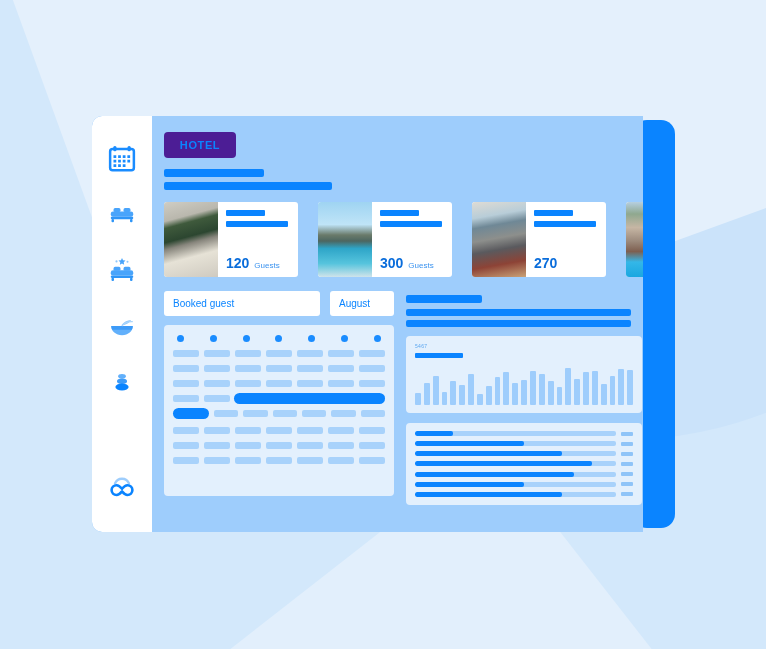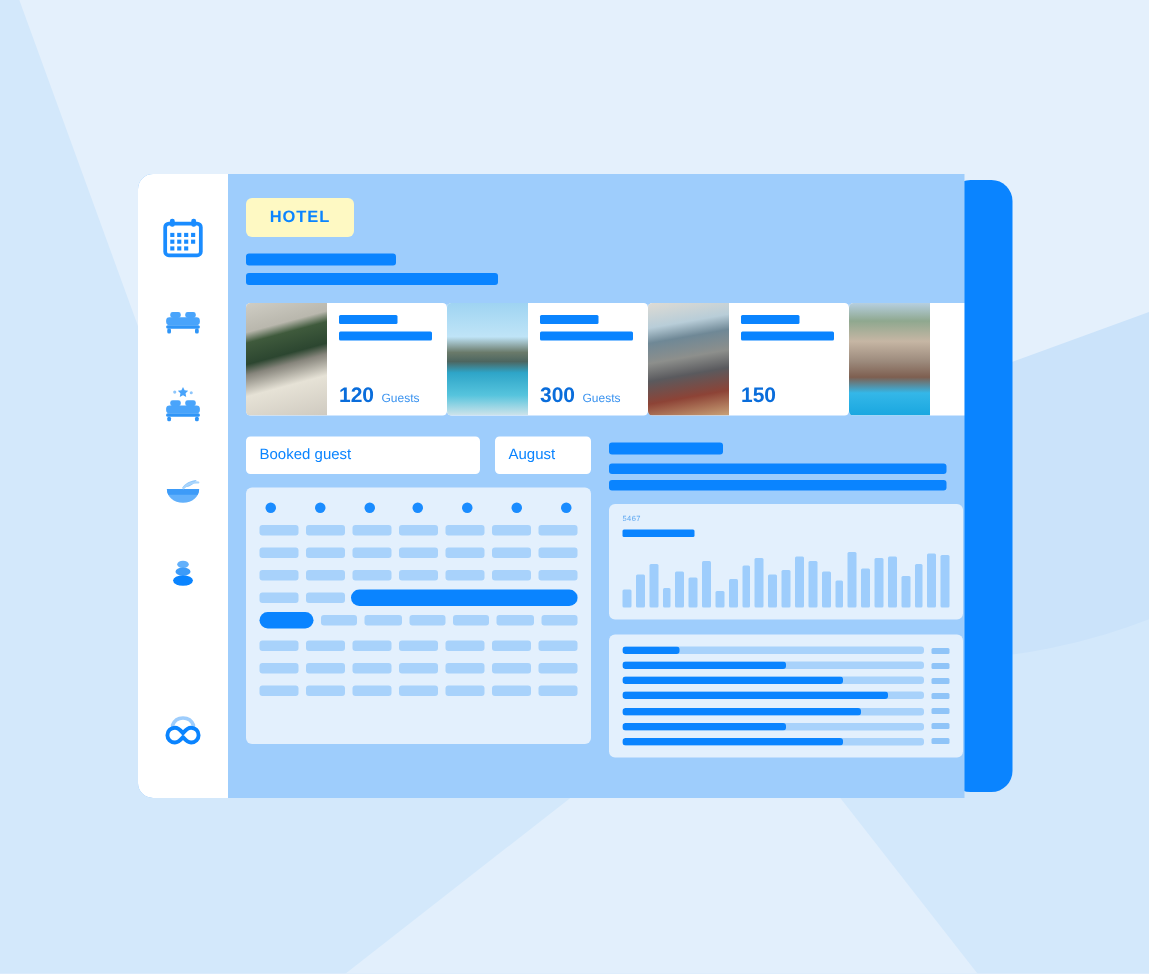--- a/index.html
+++ b/index.html
@@ -87,36 +87,36 @@
 
   
   .content {
     flex: 1;
     padding: 16px 0 0 12px;
     position: relative;
     overflow: hidden;
   }
   .brand-badge {
     width: 72px; height: 26px;
-    background: #fef9c3;
+    background: #4c1d95;
     border-radius: 4px;
     display: flex; align-items: center; justify-content: center;
     font-size: 11px; font-weight: bold;
     color: #0a84ff;
     letter-spacing: .6px;
   }
   .title-bars { margin-top: 11px; }
   .bar { background: #0a84ff; border-radius: 2px; }
   .title-bar-1 { width: 100px; height: 8px; }
   .title-bar-2 { width: 168px; height: 8px; margin-top: 5px; }
 
   
   .cards-row {
     display: flex;
-    gap: 0;
+    gap: 20px;
     margin-top: 12px;
     align-items: center;
   }
   .prop-card {
     width: 134px; height: 75px;
     background: #fff;
     border-radius: 3px;
     display: flex;
     overflow: hidden;
     flex: 0 0 134px;
@@ -357,21 +357,21 @@
             </div>
           </div>
         </div>
 
         <div class="prop-card">
           <div class="card-photo photo-room2"></div>
           <div class="card-info">
             <div class="info-bar-1"></div>
             <div class="info-bar-2"></div>
             <div class="card-stat">
-              <span class="stat-num">150</span>
+              <span class="stat-num">270</span>
               <span class="stat-lbl"></span>
             </div>
           </div>
         </div>
 
         <div class="prop-card edge-card">
           <div class="card-photo photo-villa"></div>
 
         </div>
 

